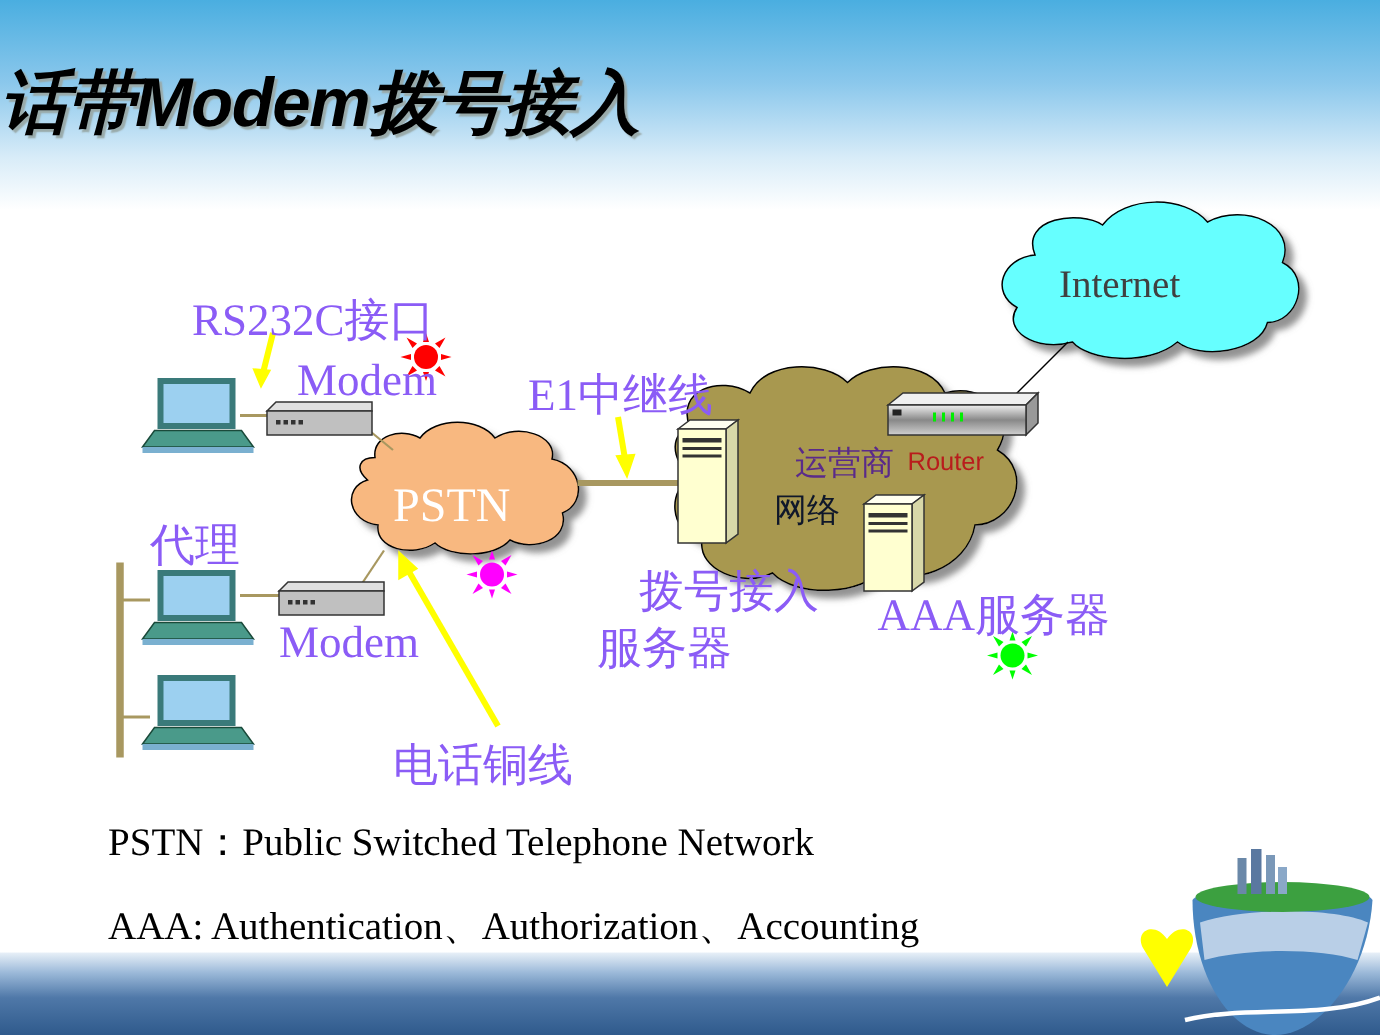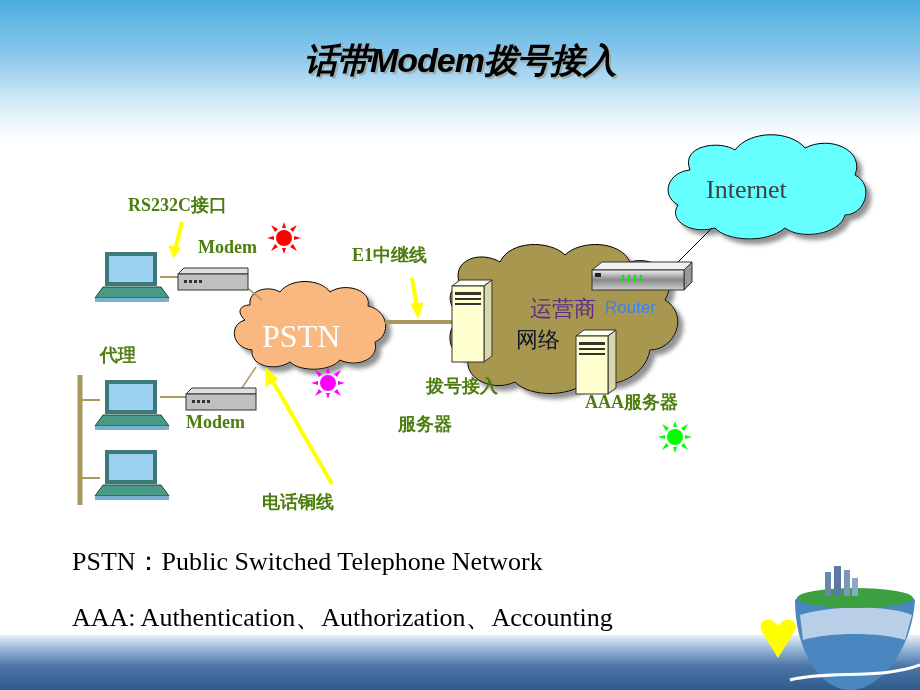--- a/index.html
+++ b/index.html
@@ -1,20 +1,20 @@
 <!DOCTYPE html>
 <html><head>
 <meta charset="utf-8">
 <style>
   html,body{margin:0;padding:0;}
   body{width:920px;height:690px;position:relative;overflow:hidden;background:#ffffff;font-family:"Liberation Serif","DejaVu Serif",serif;}
   .bg-top{position:absolute;left:0;top:0;width:920px;height:140px;background:linear-gradient(#4aaee0 0%,#8cc8ec 40%,#d8ecf8 75%,#ffffff 100%);}
   .bg-bottom{position:absolute;left:0;top:635px;width:920px;height:55px;background:linear-gradient(#e8f0f8 0%,#9ab8d8 25%,#4f78a8 55%,#2f5a8c 100%);}
-  .title{position:absolute;left:0;top:38px;width:920px;text-align:center;font-family:"Liberation Sans","DejaVu Sans",sans-serif;font-weight:bold;font-style:italic;font-size:34px;color:#000;text-shadow:2px 2px 1px #9aa;letter-spacing:-1px;}
-  .lbl{position:absolute;font-size:18px;color:#4d7c0f;white-space:nowrap;font-weight:bold;}
+  .title{position:absolute;left:0;top:38px;width:920px;font-family:"Liberation Sans","DejaVu Sans",sans-serif;font-weight:bold;font-style:italic;font-size:46px;color:#000;text-shadow:2px 2px 1px #9aa;letter-spacing:-1px;}
+  .lbl{position:absolute;font-size:30px;color:#8b5cf6;white-space:nowrap;}
   .lbl-sm{position:absolute;white-space:nowrap;}
   svg.diagram{position:absolute;left:0;top:0;}
   .footnote{position:absolute;left:72px;font-size:26px;color:#000;white-space:nowrap;}
 </style>
 </head>
 <body>
 
 <div class="bg-top"></div>
 <div class="bg-bottom"></div>
 
@@ -178,21 +178,21 @@
 </svg>
 
 <div class="lbl" style="left:128px;top:193px;">RS232C接口</div>
 <div class="lbl" style="left:198px;top:237px;">Modem</div>
 <div class="lbl" style="left:100px;top:343px;">代理</div>
 <div class="lbl" style="left:186px;top:412px;">Modem</div>
 <div class="lbl-sm" style="left:262px;top:318px;font-size:32px;color:#ffffff;">PSTN</div>
 <div class="lbl" style="left:352px;top:243px;">E1中继线</div>
 <div class="lbl-sm" style="left:530px;top:294px;font-size:22px;color:#5a2a8a;">运营商</div>
 <div class="lbl-sm" style="left:516px;top:325px;font-size:22px;color:#0f172a;">网络</div>
-<div class="lbl-sm" style="left:605px;top:298px;font-size:17px;color:#3b82f6;font-family:'Liberation Sans','DejaVu Sans',sans-serif;">Router</div>
+<div class="lbl-sm" style="left:605px;top:298px;font-size:17px;color:#b91c1c;font-family:'Liberation Sans','DejaVu Sans',sans-serif;">Router</div>
 <div class="lbl-sm" style="left:706px;top:175px;font-size:26px;color:#404040;">Internet</div>
 <div class="lbl" style="left:398px;top:374px;margin-left:28px;">拨号接入</div>
 <div class="lbl" style="left:398px;top:412px;text-align:center;">服务器</div>
 <div class="lbl" style="left:585px;top:390px;">AAA服务器</div>
 <div class="lbl" style="left:262px;top:490px;">电话铜线</div>
 
 <div class="footnote" style="top:544px;">PSTN：Public Switched Telephone Network</div>
 <div class="footnote" style="top:600px;">AAA:  Authentication、Authorization、Accounting</div>
 
 </body></html>

